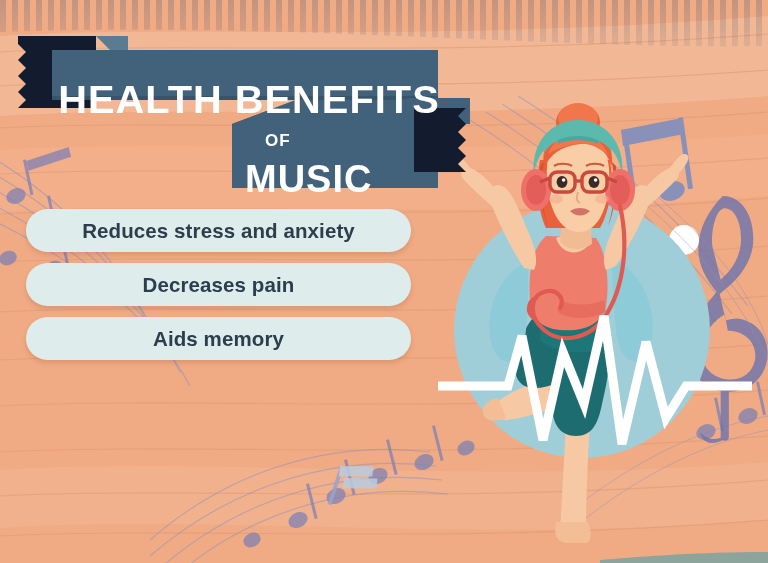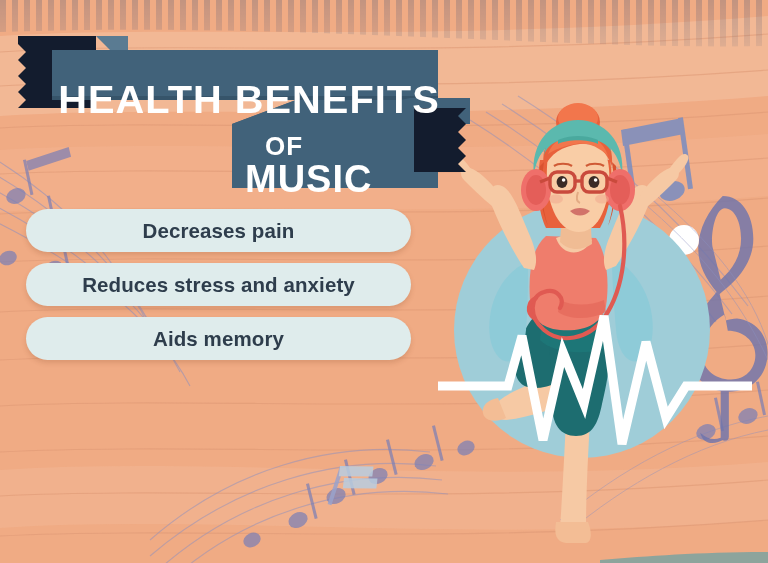--- a/index.html
+++ b/index.html
@@ -14,21 +14,21 @@
   svg.layer{display:block;}
 
   
   #banners{position:absolute;left:0;top:28px;width:470px;height:160px;}
   .banner-text{
     position:absolute;color:#ffffff;font-weight:bold;
     letter-spacing:1px;white-space:nowrap;
     font-family:"Liberation Sans", sans-serif;
   }
   #t-health{left:62px;top:50px;font-size:39px;transform:scaleX(1.02);}
-  #t-of{left:265px;top:103px;font-size:26px;}
+  #t-of{left:265px;top:103px;font-size:17px;}
   #t-music{left:245px;top:130px;font-size:38px;}
 
   
   #pills{position:absolute;left:26px;top:209px;width:385px;}
   .pill{
     position:relative;height:43px;margin-bottom:11px;
     background:#dfecec;border-radius:24px;
     box-shadow:0 3px 5px rgba(120,60,30,.18);
     display:flex;align-items:center;justify-content:center;
   }
@@ -345,23 +345,23 @@
   </svg>
 
   <div id="banners">
     <div class="banner-text" id="t-health">HEALTH BENEFITS</div>
     <div class="banner-text" id="t-of">OF</div>
     <div class="banner-text" id="t-music">MUSIC</div>
   </div>
 
   <div id="pills">
     <div class="pill">
-      <span>Decreases pain</span>
+      <span>Reduces stress and anxiety</span>
     </div>
     <div class="pill">
-      <span>Reduces stress and anxiety</span>
+      <span>Decreases pain</span>
     </div>
     <div class="pill">
       <span>Aids memory</span>
     </div>
   </div>
 
 </div>
 
 </body></html>

